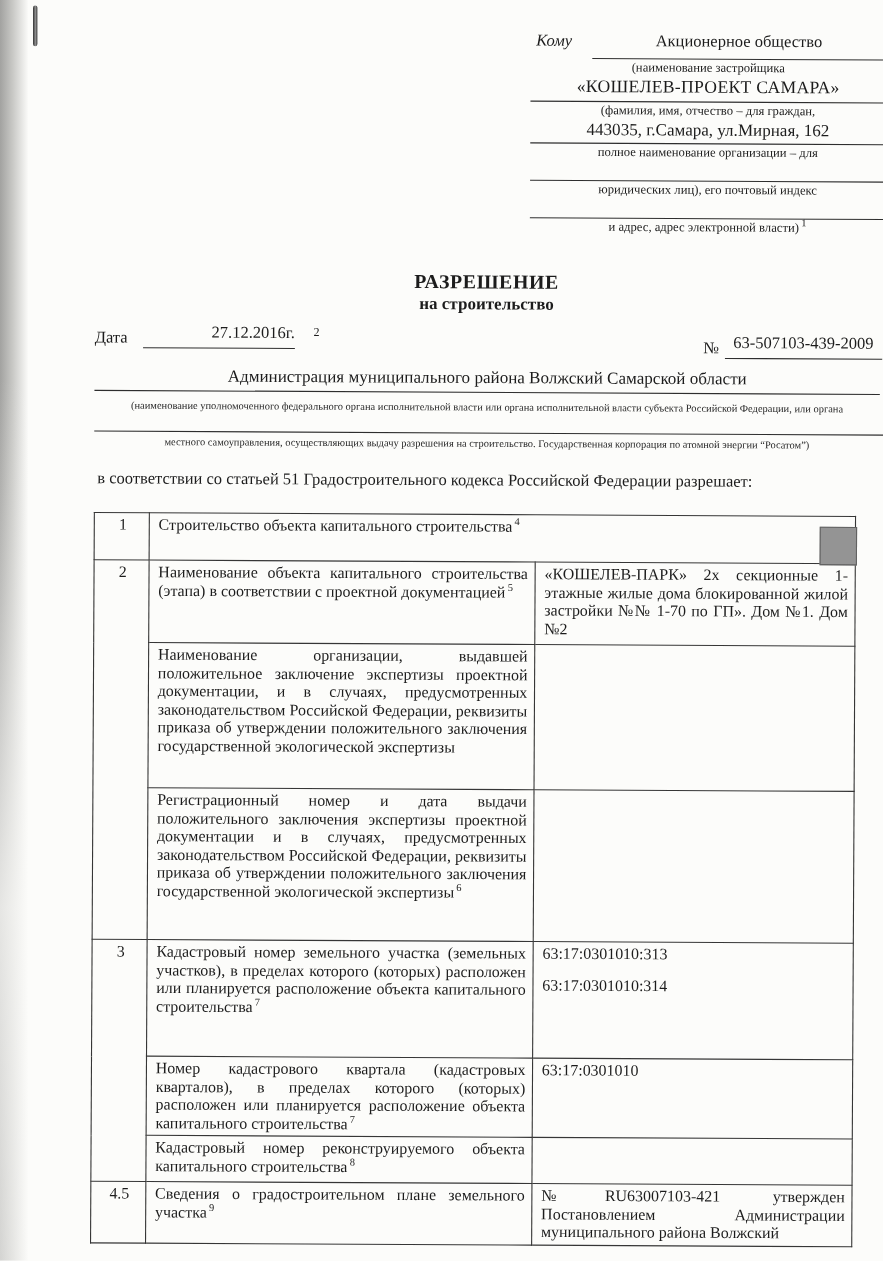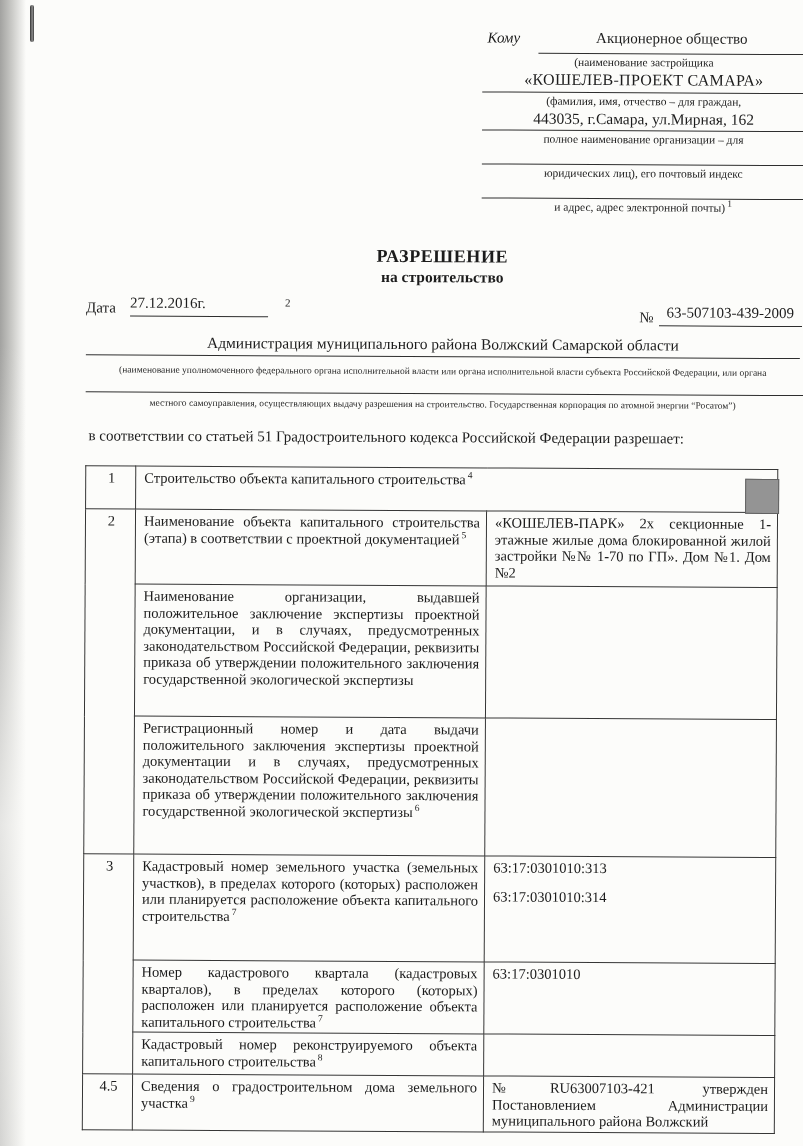--- a/index.html
+++ b/index.html
@@ -39,21 +39,21 @@
   
   .title-block { position:absolute; left:85px; top:246px; width:712px; text-align:center; }
   .title-main { font-size:18px; font-weight:bold; letter-spacing:.6px; line-height:21px; }
   .title-sub  { font-size:15.5px; font-weight:bold; line-height:19px; }
 
   
   .meta-row { position:absolute; left:85px; top:296px; width:716px;
     display:flex; justify-content:space-between; font-size:15px; }
   .date-group { display:flex; align-items:flex-end; height:22px; }
   .date-label { padding-right:14px;text-align:right; }
-  .date-uline { width:138px; text-align:left; height:22px; }
+  .date-uline { width:138px; text-align:right; height:22px; }
   .date-sup { font-size:11px; margin-left:17px; position:relative; top:-9px; }
   .num-group { display:flex; align-items:flex-end; height:22px; margin-top:7px; }
   .num-label { padding-right:5px; }
   .num-uline { padding:0 8px; height:22px; }
 
   
   .auth-name { position:absolute; left:85px; top:335px; width:714px; text-align:center;
     font-size:15.5px; padding-bottom:3px; }
   .auth-hint1 { position:absolute; left:85px; top:366px; width:714px; text-align:center;
     font-size:9.5px; color:#262626; }
@@ -101,21 +101,21 @@
     </div>
     <div class="addr-rest">
       <div class="hint">(наименование застройщика</div>
       <div class="uline addr-val addr-org">«КОШЕЛЕВ-ПРОЕКТ САМАРА»</div>
       <div class="hint">(фамилия, имя, отчество – для граждан,</div>
       <div class="uline addr-val addr-street">443035, г.Самара, ул.Мирная, 162</div>
       <div class="hint">полное наименование организации – для</div>
       <div class="uline addr-blank"></div>
       <div class="hint">юридических лиц), его почтовый индекс</div>
       <div class="uline addr-blank"></div>
-      <div class="hint"><span>и адрес, адрес электронной почты)</span><sup class="fn">1</sup></div>
+      <div class="hint"><span>и адрес, адрес электронной власти)</span><sup class="fn">1</sup></div>
     </div>
   </div>
 
   <div class="title-block">
     <div class="title-main">РАЗРЕШЕНИЕ</div>
     <div class="title-sub">на строительство</div>
   </div>
 
   <div class="meta-row">
     <div class="date-group">
@@ -174,19 +174,19 @@
     <tr class="h-r3b">
       <td class="lab"><span>Номер кадастрового квартала (кадастровых кварталов), в пределах которого (которых) расположен или планируется расположение объекта капитального строительства</span><sup class="fn">7</sup></td>
       <td class="val">63:17:0301010</td>
     </tr>
     <tr class="h-r3c">
       <td class="lab"><span>Кадастровый номер реконструируемого объекта капитального строительства</span><sup class="fn">8</sup></td>
       <td class="val"></td>
     </tr>
     <tr class="h-r31">
       <td class="num">4.5</td>
-      <td class="lab"><span>Сведения о градостроительном дома земельного участка</span><sup class="fn">9</sup></td>
+      <td class="lab"><span>Сведения о градостроительном плане земельного участка</span><sup class="fn">9</sup></td>
       <td class="val jv">№RU63007103-421 утвержден Постановлением Администрации муниципального района Волжский</td>
     </tr>
   </tbody>
     </table>
 
 </div>
 
 </body></html>

